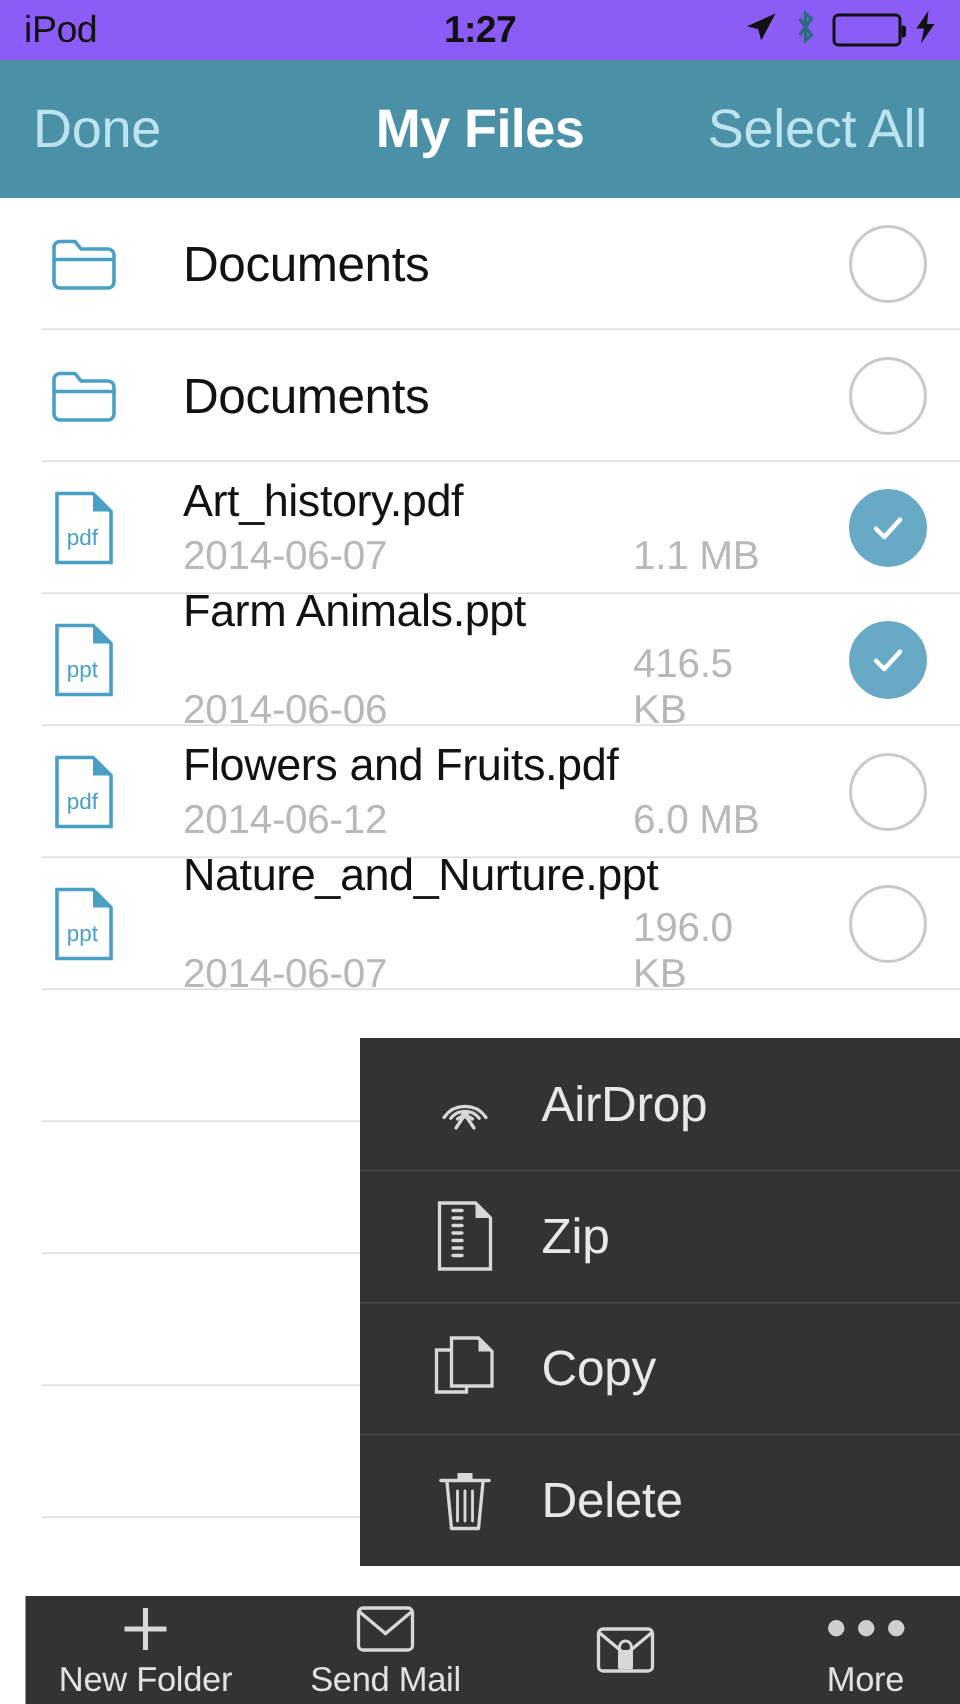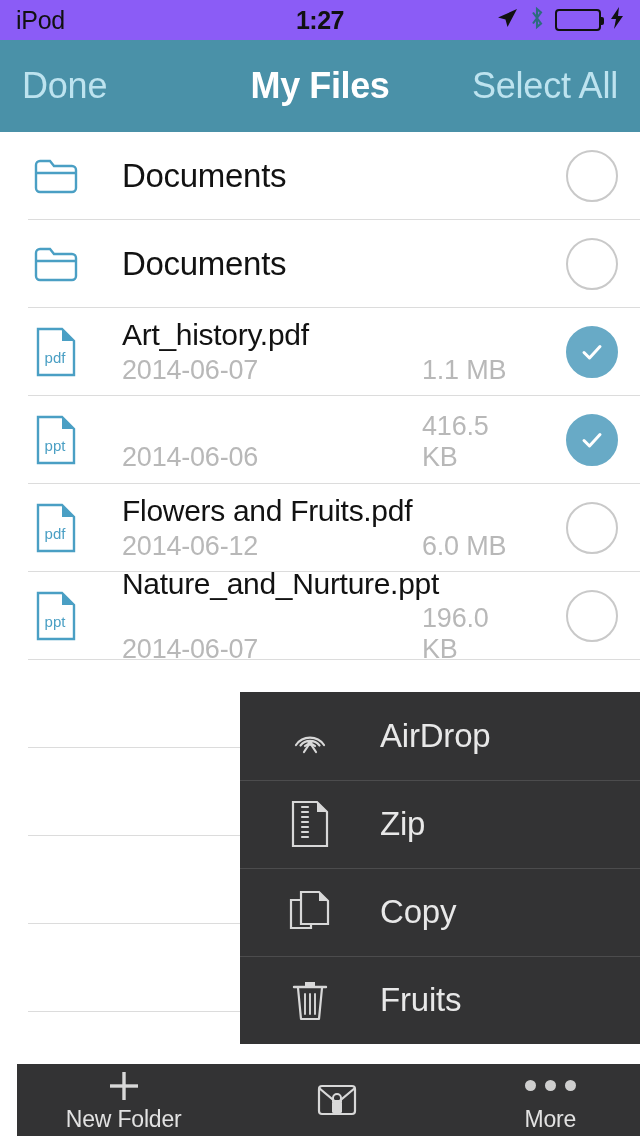--- a/index.html
+++ b/index.html
@@ -206,21 +206,21 @@
   }
   .ctx-icon {
     width: 64px;
     margin-left: 38px;
     display: flex;
     align-items: center;
     justify-content: center;
     flex: none;
   }
   .ctx-label {
-    margin-left: 38px;
+    margin-left: 19px;
     font-size: 33px;
     color: #e8e8e8;
     letter-spacing: -0.2px;
   }
 
   
   .toolbar {
     position: absolute;
     bottom: 0; left: 17px;
     width: 640px; height: 72px;
@@ -351,20 +351,21 @@
 
   <div class="row">
     <span class="row-icon">
       <svg width="40" height="50" viewBox="0 0 40 50">
         <path d="M2 2 h24 l12 12 v34 h-36 z" fill="none" stroke="#4a9fc4" stroke-width="2.4"></path>
         <path d="M26 2 v12 h12 z" fill="#4a9fc4"></path>
         <text x="19" y="36" font-family="Liberation Sans, sans-serif" font-size="15" fill="#4a9fc4" text-anchor="middle">ppt</text>
       </svg>
     </span>
     <span class="row-body">
+      <div class="file-name">Farm Animals.ppt</div>
       <div class="file-meta">
         <span class="file-date">2014-06-06</span>
         <span class="file-size">416.5 KB</span>
       </div>
     </span>
     <span class="row-check">
       <span class="check-circle on">
         <svg width="30" height="30" viewBox="0 0 30 30">
             <path d="M7 15.5 L12.5 21 L23 9.5" fill="none" stroke="#ffffff" stroke-width="3" stroke-linecap="round" stroke-linejoin="round"></path>
           </svg>
@@ -490,36 +491,45 @@
         <path d="M15 6 h10 v4 h-10 z" fill="#d8d8d8"></path>
         <line x1="4" y1="11" x2="36" y2="11" stroke="#d8d8d8" stroke-width="2.4" stroke-linecap="round"></line>
         <path d="M8 12 L11 43 h18 L32 12" fill="none" stroke="#d8d8d8" stroke-width="2.2" stroke-linejoin="round"></path>
         <g stroke="#d8d8d8" stroke-width="1.9" stroke-linecap="round">
           <line x1="15" y1="18" x2="15" y2="38"></line>
           <line x1="20" y1="18" x2="20" y2="38"></line>
           <line x1="25" y1="18" x2="25" y2="38"></line>
         </g>
       </svg>
     </span>
-    <span class="ctx-label">Fruits</span>
+    <span class="ctx-label">Delete</span>
   </div>
 </div>
 
 <div class="toolbar">
 
   <div class="tb-item">
     <span class="tb-icon">
       <svg width="36" height="36" viewBox="0 0 36 36">
         <line x1="18" y1="4" x2="18" y2="32" stroke="#d8d8d8" stroke-width="3.4" stroke-linecap="butt"></line>
         <line x1="4" y1="18" x2="32" y2="18" stroke="#d8d8d8" stroke-width="3.4" stroke-linecap="butt"></line>
       </svg>
     </span>
     <span class="tb-label">New Folder</span>
   </div>
 
+  <div class="tb-item">
+    <span class="tb-icon">
+      <svg width="40" height="32" viewBox="0 0 40 32">
+        <rect x="2" y="2" width="36" height="28" rx="3" fill="none" stroke="#d8d8d8" stroke-width="2.2"></rect>
+        <path d="M2 4 L20 19 L38 4" fill="none" stroke="#d8d8d8" stroke-width="2.2"></path>
+      </svg>
+    </span>
+    <span class="tb-label">Send Mail</span>
+  </div>
 
   <div class="tb-item">
     <span class="tb-icon">
       <svg width="40" height="32" viewBox="0 0 40 32">
         <rect x="2" y="2" width="36" height="28" rx="3" fill="none" stroke="#d8d8d8" stroke-width="2.2"></rect>
         <path d="M2 4 L20 19 L38 4" fill="none" stroke="#d8d8d8" stroke-width="2.2"></path>
         <path d="M16 14 a4 4 0 0 1 8 0 v3 h-8 z" fill="none" stroke="#d8d8d8" stroke-width="2"></path>
         <rect x="15" y="17" width="10" height="12" rx="1.5" fill="#d8d8d8"></rect>
       </svg>
     </span>

